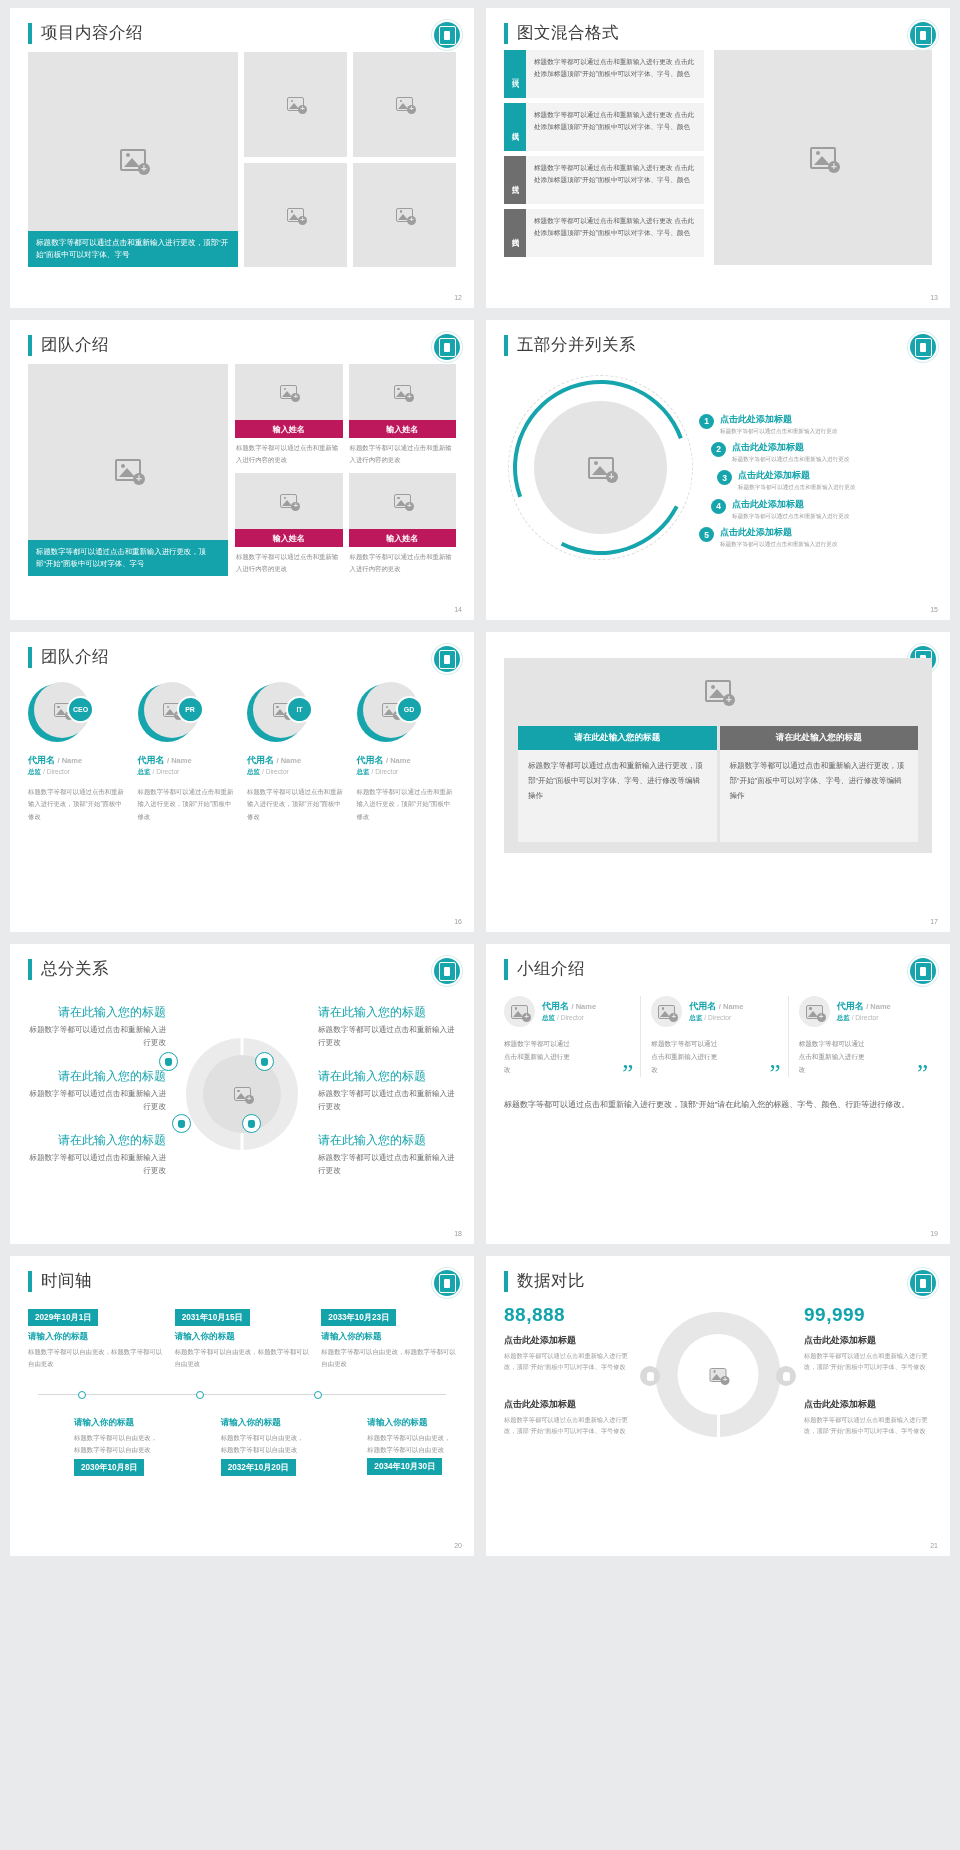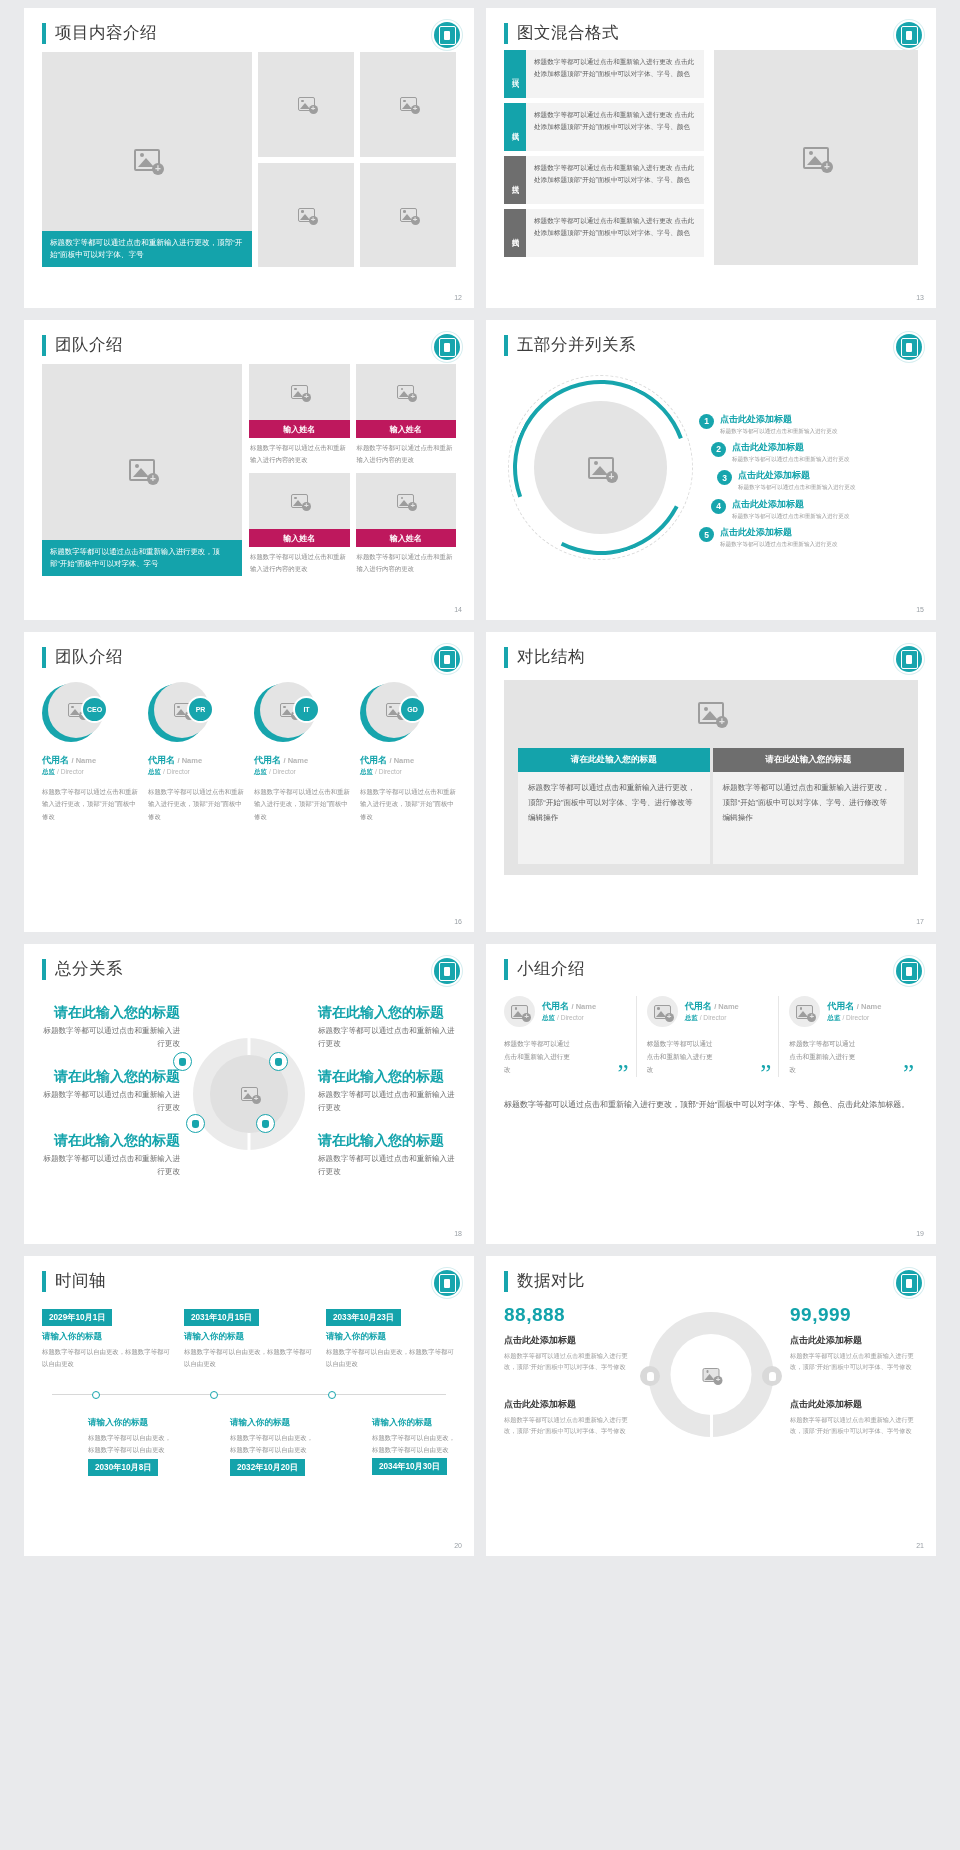--- a/index.html
+++ b/index.html
@@ -1,17 +1,17 @@
 <!DOCTYPE html>
 <html><head>
 <meta charset="utf-8">
 <style>
   html,body{margin:0;padding:0;background:#e9eaec;}
   body{width:960px;font-family:"Liberation Sans","DejaVu Sans",sans-serif;-webkit-font-smoothing:antialiased;}
-  .deck{display:grid;grid-template-columns:repeat(2,1fr);gap:12px;padding:8px 24px;box-sizing:border-box;width:960px;}
+  .deck{display:grid;grid-template-columns:repeat(2,1fr);gap:12px;padding:8px 10px;box-sizing:border-box;width:960px;}
   .slide{position:relative;background:#fff;height:300px;overflow:hidden;box-sizing:border-box;padding:14px 18px 0 18px;}
   .pagenum{position:absolute;right:12px;bottom:7px;font-size:7px;color:#9aa0a6;}
   
   .shead{display:flex;align-items:center;gap:9px;margin-bottom:4px;}
   .hbar{width:4px;height:21px;background:#17a5ad;flex:0 0 auto;}
   .htitle{font-size:16.5px;color:#3c3c3c;letter-spacing:.5px;}
   .badge{position:absolute;right:14px;top:14px;width:26px;height:26px;border-radius:50%;background:#17a5ad;display:flex;align-items:center;justify-content:center;box-shadow:0 0 0 2px #fff,0 0 0 3px #d7eef0;}
   .badge .inner{width:15px;height:17px;border:1.2px solid #fff;border-radius:2px;display:flex;align-items:center;justify-content:center;}
   .badge .inner b{display:block;width:6px;height:9px;background:#fff;border-radius:1px;}
   
@@ -83,21 +83,21 @@
   .s17body{background:#f2f2f2;font-size:7.6px;line-height:1.95;color:#5d5d5d;padding:9px 10px;height:92px;box-sizing:border-box;}
   
   .s18wrap{position:relative;height:212px;margin-top:6px;}
   .s18c{position:absolute;left:50%;top:52px;transform:translateX(-50%);width:112px;height:112px;}
   .s18c .o{position:absolute;inset:0;border-radius:50%;background:#ebebeb;}
   .s18c .i{position:absolute;inset:17px;border-radius:50%;background:#e0e0e0;display:flex;align-items:center;justify-content:center;}
   .s18c .gap{position:absolute;left:50%;top:0;bottom:0;width:3px;background:#fff;transform:translateX(-50%);}
   .s18pin{position:absolute;width:17px;height:17px;border-radius:50%;background:#fff;border:1.3px solid #17a5ad;display:flex;align-items:center;justify-content:center;}
   .s18pin b{display:block;width:7px;height:8px;background:#17a5ad;border-radius:2px 2px 3px 3px;}
   .s18blk{position:absolute;width:140px;}
-  .s18t{font-size:14px;font-weight:bold;color:#12a3ab;}
+  .s18t{font-size:12px;font-weight:normal;color:#12a3ab;}
   .s18d{font-size:7.6px;line-height:1.75;color:#6e6e6e;margin-top:2px;}
   .L{text-align:right;} .R{text-align:left;}
   
   .s19row{display:flex;gap:3px;margin-top:16px;}
   .s19card{flex:1;position:relative;padding-right:4px;}
   .s19card+.s19card{border-left:1px solid #e6e6e6;padding-left:10px;}
   .s19top{display:flex;align-items:center;gap:7px;}
   .s19av{width:31px;height:31px;border-radius:50%;background:#ececec;display:flex;align-items:center;justify-content:center;flex:0 0 auto;}
   .s19tx{font-size:6.6px;line-height:2;color:#8f8f8f;margin-top:10px;width:72px;}
   .s19q{position:absolute;right:4px;bottom:-4px;font-size:25px;color:#17a5ad;font-family:"Liberation Serif",serif;line-height:.6;}
@@ -410,24 +410,20 @@
         </div>
         <div class="s16nm"><span>代用名</span> <em>/ Name</em></div>
         <div class="s16ro"><span>总监</span> <em>/ Director</em></div>
         <div class="s16tx">标题数字等都可以通过点击和重新输入进行更改，顶部“开始”面板中修改</div>
       </div>
     </div>
     <div class="pagenum">16</div>
   </div>
 
   <div class="slide">
-    <div class="shead">
-      <div class="hbar"></div>
-      <div class="htitle">对比结构</div>
-    </div>
     <div class="badge">
         <div class="inner">
           <b></b>
         </div>
       </div>
     <div class="s17panel">
       <div class="s17pic">
           <div class="picon">
             <span class="pplus">+</span>
           </div>
@@ -556,21 +552,21 @@
             </div>
           <div>
             <div class="s16nm"><span>代用名</span> <em>/ Name</em></div>
             <div class="s16ro"><span>总监</span> <em>/ Director</em></div>
           </div>
         </div>
         <div class="s19tx">标题数字等都可以通过点击和重新输入进行更改</div>
         <div class="s19q">”</div>
       </div>
     </div>
-    <div class="s19foot">标题数字等都可以通过点击和重新输入进行更改，顶部“开始”面板中可以对字体、字号、颜色、点击此处添加标题。</div>
+    <div class="s19foot">标题数字等都可以通过点击和重新输入进行更改，顶部“开始”请在此输入您的标题、字号、颜色、行距等进行修改。</div>
     <div class="pagenum">19</div>
   </div>
 
   <div class="slide">
     <div class="shead">
       <div class="hbar"></div>
       <div class="htitle">时间轴</div>
     </div>
     <div class="badge">
         <div class="inner">

